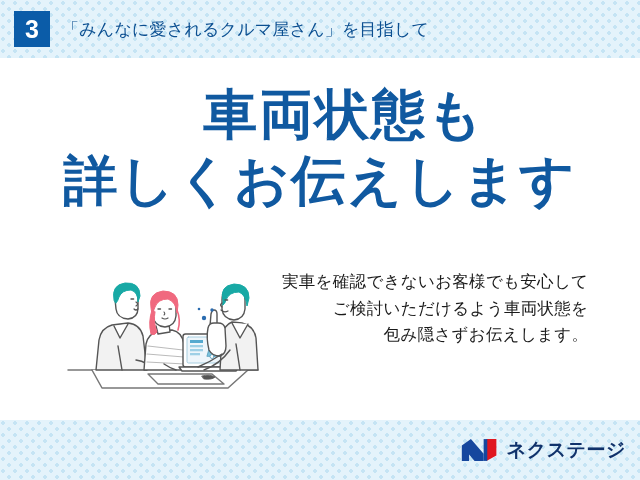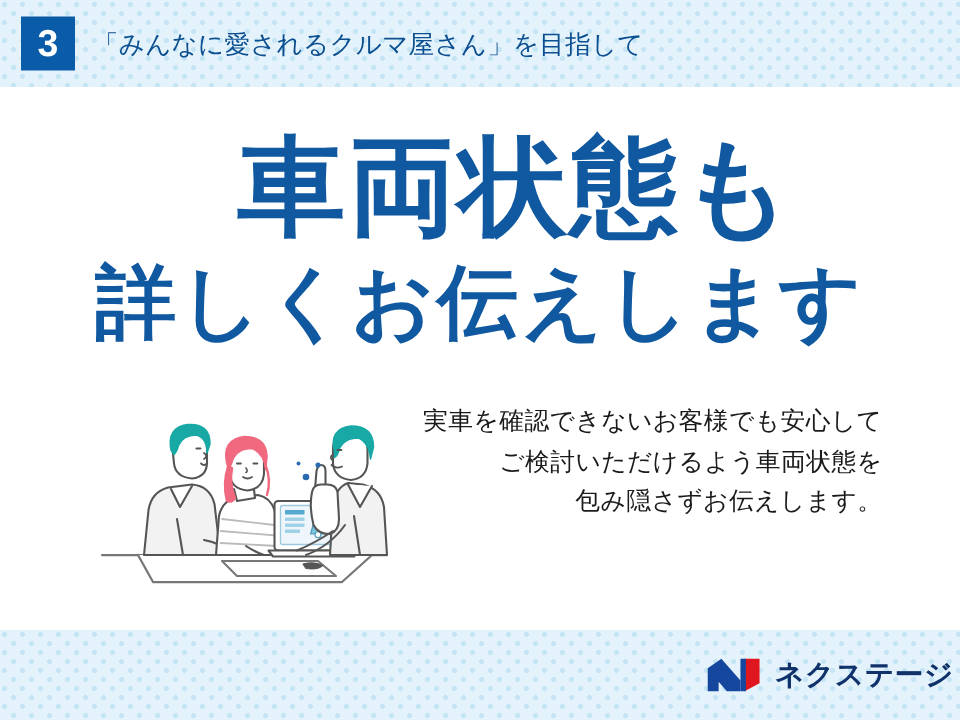--- a/index.html
+++ b/index.html
@@ -83,21 +83,21 @@
     text-align: center;
     color: #1059a0;
     font-weight: bold;
     line-height: 1.22;
     letter-spacing: 2px;
   }
   .headline-line {
     display: block;
     font-size: 56px;
   }
-  #headline-line-1 { font-size: 72px; margin-left: 48px; }
+  #headline-line-1 { font-size: 54px; margin-left: 48px; }
   #headline-line-2 { font-size: 54px; }
 
   
   #lower {
     position: absolute;
     top: 208px;
     left: 0;
     width: 640px;
     height: 150px;
     display: flex;
@@ -128,21 +128,21 @@
     left: 0;
     width: 640px;
     height: 60px;
     display: flex;
     align-items: center;
     justify-content: flex-end;
   }
   #brand {
     display: flex;
     align-items: center;
-    margin-right: 4px;
+    margin-right: 14px;
   }
   #brand-mark { width: 40px; height: 26px; display:block; }
   #brand-name {
     margin-left: 7px;
     color: #10326b;
     font-size: 19px;
     font-weight: bold;
     letter-spacing: 0.5px;
     white-space: nowrap;
   }

